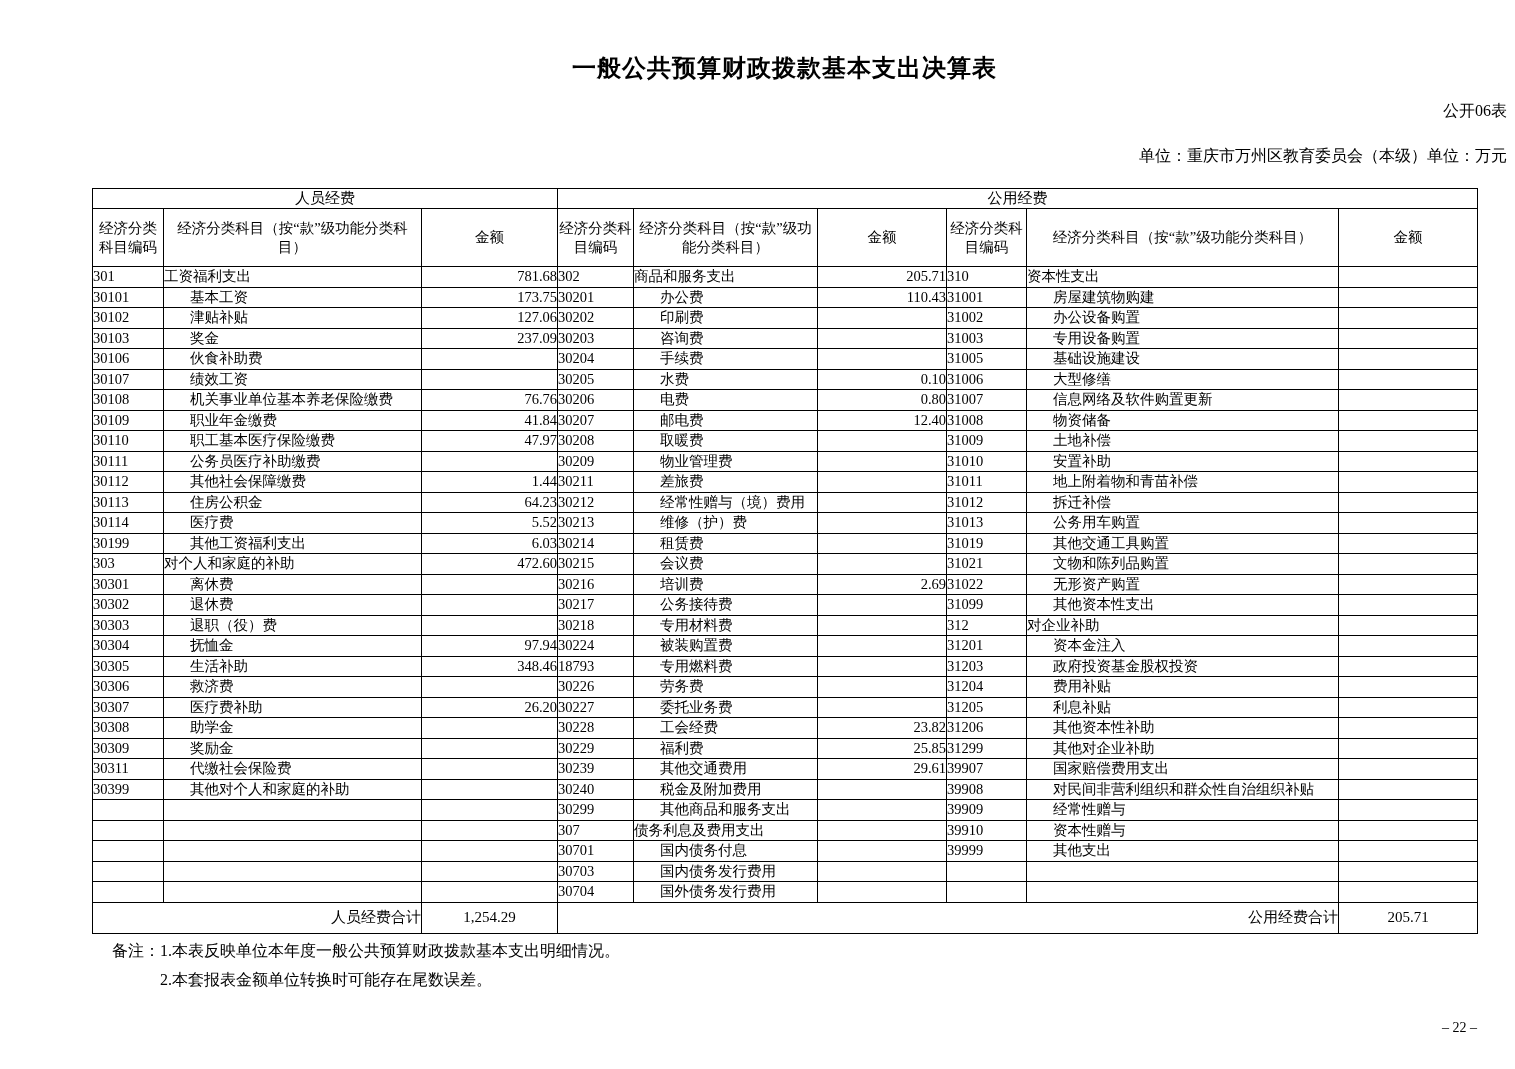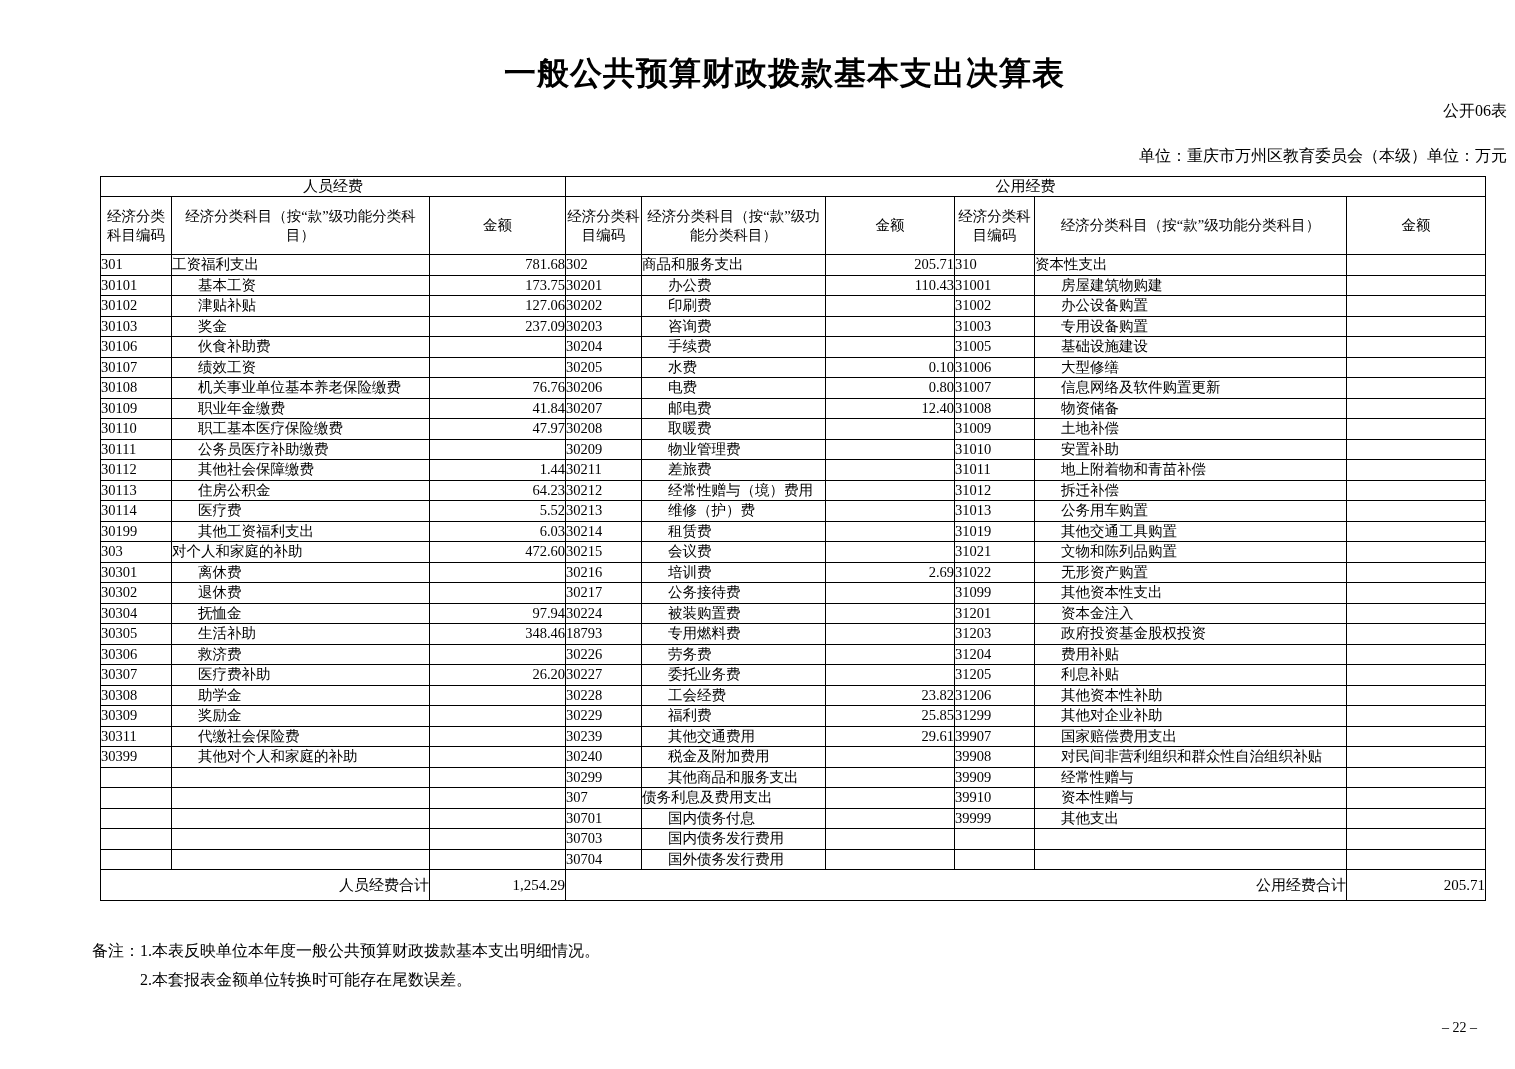--- a/index.html
+++ b/index.html
@@ -6,37 +6,36 @@
   .page {
     position:relative;
     width:1515px; height:1069px;
     background:#ffffff;
     color:#000;
     font-family:"Liberation Serif","DejaVu Serif",serif;
     overflow:hidden;
   }
   .title {
     position:absolute; left:92px; width:1385px; top:52px;
-    text-align:center; font-size:32px; font-weight:bold;
+    text-align:center; font-size:24px; font-weight:bold;
     letter-spacing:1px; white-space:nowrap;
   }
   .table-no {
     position:absolute; right:8px; top:101px;
     font-size:16px; white-space:nowrap;
   }
   .unit-row {
     position:absolute; left:92px; right:8px; top:146px;
     display:flex; justify-content:flex-end;
     font-size:16px; white-space:nowrap;
   }
   table.budget {
-    position:absolute; left:92px; top:176px;
+    position:absolute; left:92px; top:188px;
     width:1385px; table-layout:fixed;
     border-collapse:collapse;
-    margin-left:8px;
   }
   table.budget th, table.budget td {
     border:1px solid #000;
     padding:0; margin:0;
     font-weight:normal;
     overflow:hidden;
     white-space:nowrap;
     font-size:14.5px;
   }
   tr.group-row th { height:18px; text-align:center; vertical-align:middle; font-size:15px; }
@@ -44,26 +43,26 @@
     height:57px; text-align:center; vertical-align:middle;
     white-space:normal; line-height:1.3; font-size:14.5px;
   }
   tr.data-row td { height:19.5px; line-height:19.5px; vertical-align:middle; }
   td.code    { text-align:left;  padding-left:3px; }
   td.subject { text-align:left;  padding-left:3px; }
   td.subject.indent { padding-left:26px; }
   td.amount  { text-align:right; padding-right:3px; }
   tr.totals-row td { height:30px; vertical-align:middle; font-size:15px; }
   td.total-label  { text-align:right; }
-  td.total-amount { text-align:right; padding-right:3px; font-size:15.5px; }
+  td.total-amount { text-align:center; padding-right:3px; font-size:15.5px; }
   .notes {
     position:absolute; left:92px; top:936px;
     display:flex; font-size:16px; line-height:29px;
   }
-  .notes-label { white-space:nowrap; }
+  .notes-label { white-space:nowrap;margin-left:20px; }
   .notes-lines span { display:block; white-space:nowrap; }
   .page-number {
     position:absolute; left:92px; width:1385px; top:1020px;
     text-align:right; font-size:14px;
   }
 </style>
 </head>
 <body>
 
 <div class="page">
@@ -286,20 +285,31 @@
           <td class="subject indent">退休费</td>
           <td class="amount"></td>
           <td class="code">30217</td>
           <td class="subject indent">公务接待费</td>
           <td class="amount"></td>
           <td class="code">31099</td>
           <td class="subject indent">其他资本性支出</td>
           <td class="amount"></td>
         </tr>
         <tr class="data-row">
+          <td class="code">30303</td>
+          <td class="subject indent">退职（役）费</td>
+          <td class="amount"></td>
+          <td class="code">30218</td>
+          <td class="subject indent">专用材料费</td>
+          <td class="amount"></td>
+          <td class="code">312</td>
+          <td class="subject">对企业补助</td>
+          <td class="amount"></td>
+        </tr>
+        <tr class="data-row">
           <td class="code">30304</td>
           <td class="subject indent">抚恤金</td>
           <td class="amount">97.94</td>
           <td class="code">30224</td>
           <td class="subject indent">被装购置费</td>
           <td class="amount"></td>
           <td class="code">31201</td>
           <td class="subject indent">资本金注入</td>
           <td class="amount"></td>
         </tr>

